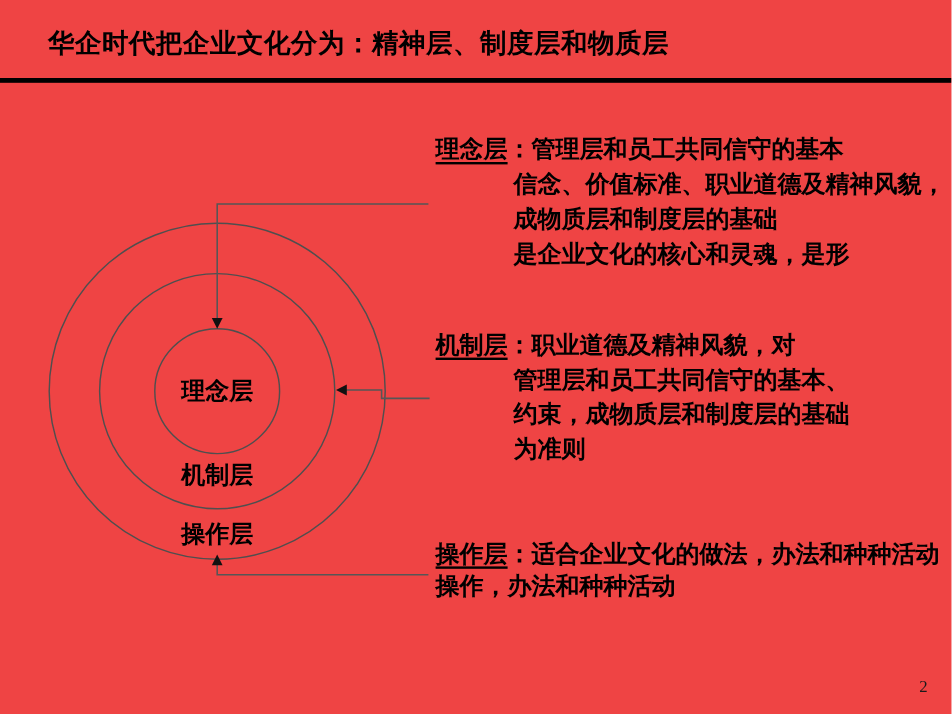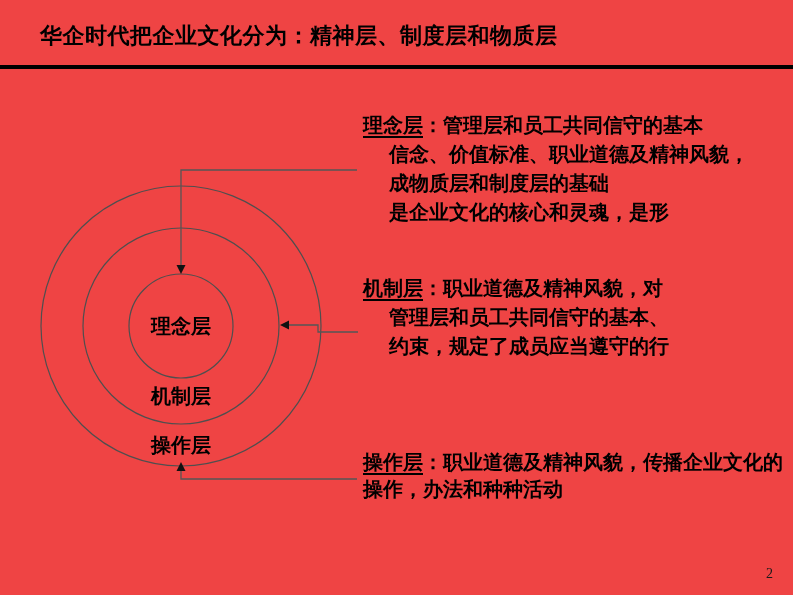--- a/index.html
+++ b/index.html
@@ -23,21 +23,21 @@
   .ring-label.inner  { left:181px; top:326px; }
   .ring-label.middle { left:181px; top:396px; }
   .ring-label.outer  { left:181px; top:445px; }
   .text-block {
     position:absolute; left:363px;
     font-size:20px; font-weight:bold; line-height:29px; white-space:nowrap;
   }
   .text-block.b1 { top:111px; }
   .text-block.b2 { top:274px; }
   .text-block.b3 { top:449px; line-height:27px; }
-  .tb-line.indent { margin-left:26px; }
+  .tb-line.indent { margin-left:65px; }
   .term {
     text-decoration:underline;
     text-underline-offset:4px;
     text-decoration-thickness:1.6px;
   }
   .page-num {
     position:absolute; left:766px; top:566px;
     font-family:"Liberation Serif","DejaVu Serif",serif;
     font-size:14px; color:#1a1a1a;
   }
@@ -73,23 +73,24 @@
   <div class="text-block b1">
     <div class="tb-line"><span class="term">理念层</span><span>：</span><span>管理层和员工共同信守的基本</span></div>
     <div class="tb-line indent">信念、价值标准、职业道德及精神风貌，</div>
     <div class="tb-line indent">成物质层和制度层的基础</div>
     <div class="tb-line indent">是企业文化的核心和灵魂，是形</div>
   </div>
 
   <div class="text-block b2">
     <div class="tb-line"><span class="term">机制层</span><span>：</span><span>职业道德及精神风貌，对</span></div>
     <div class="tb-line indent">管理层和员工共同信守的基本、</div>
-    <div class="tb-line indent">约束，规定了成员应当遵守的行</div>
+    <div class="tb-line indent">约束，成物质层和制度层的基础</div>
+    <div class="tb-line indent">为准则</div>
   </div>
 
   <div class="text-block b3">
-    <div class="tb-line"><span class="term">操作层</span><span>：</span><span>职业道德及精神风貌，传播企业文化的</span></div>
+    <div class="tb-line"><span class="term">操作层</span><span>：</span><span>适合企业文化的做法，办法和种种活动</span></div>
     <div class="tb-line">操作，办法和种种活动</div>
   </div>
 
   <div class="page-num">2</div>
 
 </div>
 
 </body></html>

